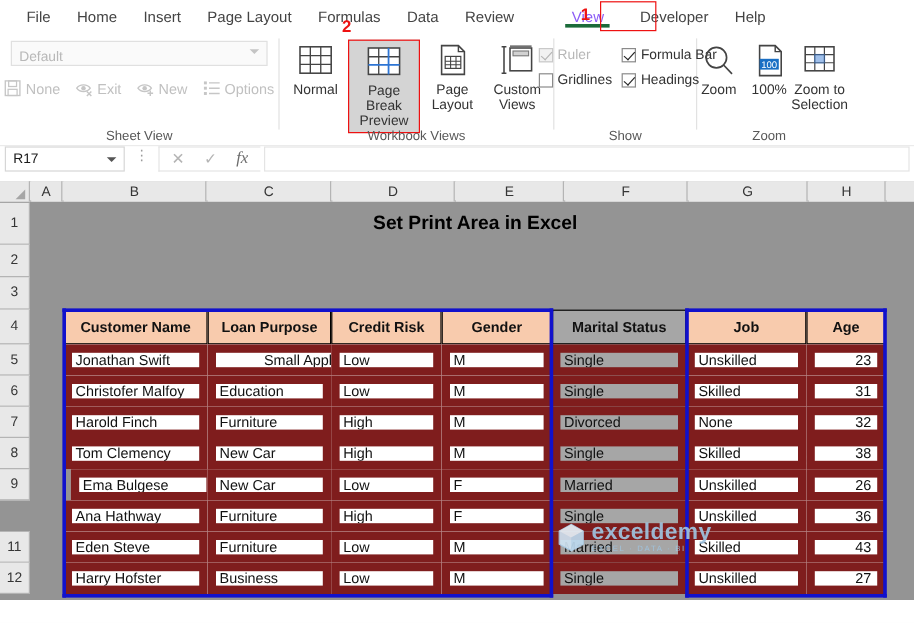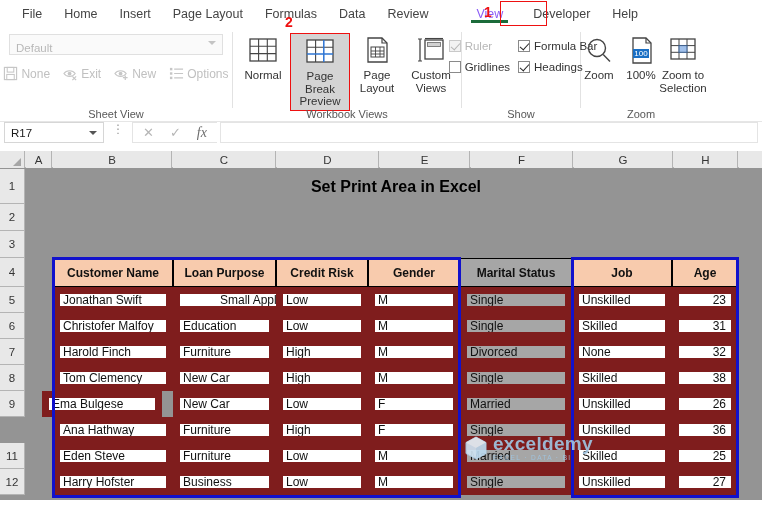--- a/index.html
+++ b/index.html
@@ -601,21 +601,21 @@
       <div class="cell body num" style="left:646px; top:170px; width:66px;  height:26px;">32</div>
 
       <div class="cell body" style="left:27px;  top:196px; width:120px; height:26px;">Tom Clemency</div>
       <div class="cell body" style="left:147px; top:196px; width:103px; height:26px;">New Car</div>
       <div class="cell body" style="left:250px; top:196px; width:92px;  height:26px;">High</div>
       <div class="cell body" style="left:342px; top:196px; width:92px;  height:26px;">M</div>
       <div class="cell body gray" style="left:434px; top:196px; width:112px; height:26px;">Single</div>
       <div class="cell body" style="left:546px; top:196px; width:100px; height:26px;">Skilled</div>
       <div class="cell body num" style="left:646px; top:196px; width:66px;  height:26px;">38</div>
 
-      <div class="cell body" style="left:16px;  top:222px; width:120px; height:26px;">Ema Bulgese</div>
+      <div class="cell body" style="left:33px;  top:222px; width:120px; height:26px;">Ema Bulgese</div>
       <div class="cell body" style="left:147px; top:222px; width:103px; height:26px;">New Car</div>
       <div class="cell body" style="left:250px; top:222px; width:92px;  height:26px;">Low</div>
       <div class="cell body" style="left:342px; top:222px; width:92px;  height:26px;">F</div>
       <div class="cell body gray" style="left:434px; top:222px; width:112px; height:26px;">Married</div>
       <div class="cell body" style="left:546px; top:222px; width:100px; height:26px;">Unskilled</div>
       <div class="cell body num" style="left:646px; top:222px; width:66px;  height:26px;">26</div>
 
       <div class="cell body" style="left:27px;  top:248px; width:120px; height:26px;">Ana Hathway</div>
       <div class="cell body" style="left:147px; top:248px; width:103px; height:26px;">Furniture</div>
       <div class="cell body" style="left:250px; top:248px; width:92px;  height:26px;">High</div>
@@ -623,21 +623,21 @@
       <div class="cell body gray" style="left:434px; top:248px; width:112px; height:26px;">Single</div>
       <div class="cell body" style="left:546px; top:248px; width:100px; height:26px;">Unskilled</div>
       <div class="cell body num" style="left:646px; top:248px; width:66px;  height:26px;">36</div>
 
       <div class="cell body" style="left:27px;  top:274px; width:120px; height:26px;">Eden Steve</div>
       <div class="cell body" style="left:147px; top:274px; width:103px; height:26px;">Furniture</div>
       <div class="cell body" style="left:250px; top:274px; width:92px;  height:26px;">Low</div>
       <div class="cell body" style="left:342px; top:274px; width:92px;  height:26px;">M</div>
       <div class="cell body gray" style="left:434px; top:274px; width:112px; height:26px;">Married</div>
       <div class="cell body" style="left:546px; top:274px; width:100px; height:26px;">Skilled</div>
-      <div class="cell body num" style="left:646px; top:274px; width:66px;  height:26px;">25</div>
+      <div class="cell body num" style="left:646px; top:274px; width:66px;  height:26px;">43</div>
 
       <div class="cell body" style="left:27px;  top:300px; width:120px; height:26px;">Harry Hofster</div>
       <div class="cell body" style="left:147px; top:300px; width:103px; height:26px;">Business</div>
       <div class="cell body" style="left:250px; top:300px; width:92px;  height:26px;">Low</div>
       <div class="cell body" style="left:342px; top:300px; width:92px;  height:26px;">M</div>
       <div class="cell body gray" style="left:434px; top:300px; width:112px; height:26px;">Single</div>
       <div class="cell body" style="left:546px; top:300px; width:100px; height:26px;">Unskilled</div>
       <div class="cell body num" style="left:646px; top:300px; width:66px;  height:26px;">27</div>
 
       <div class="pa-line" style="left:26px;  top:88px;  width:409px; height:3px;"></div>

